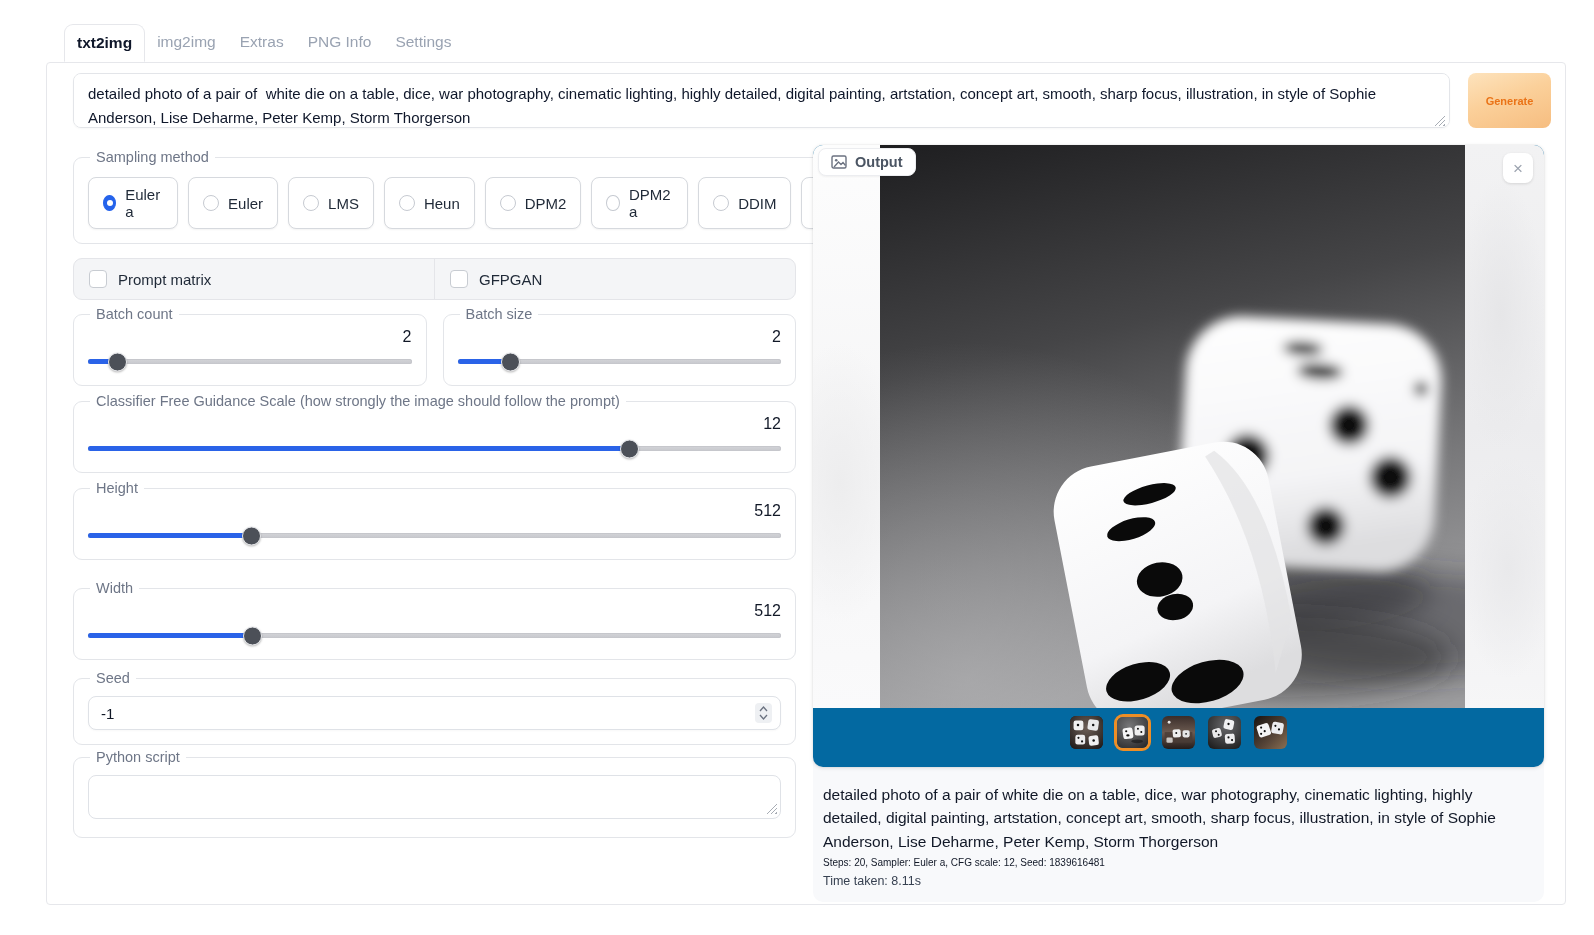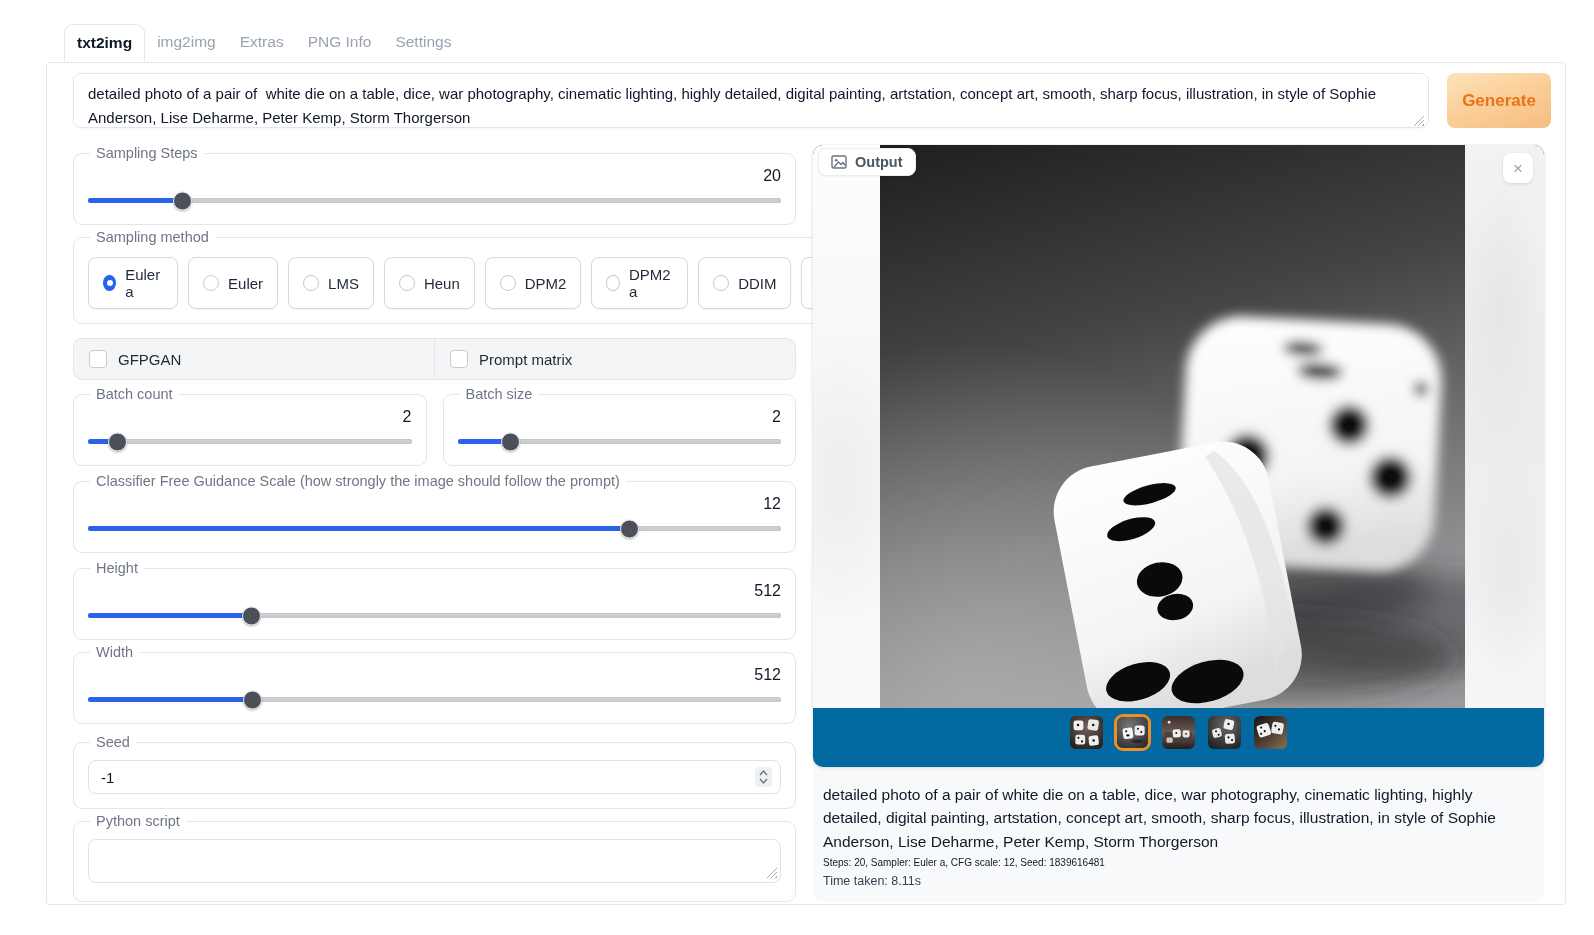--- a/index.html
+++ b/index.html
@@ -19,23 +19,23 @@
 
   
   .prompt-row { display:flex; gap:18px; margin:10px 14px 0 26px; align-items:stretch; }
   .prompt-wrap { position:relative; flex:1; }
   textarea.prompt { width:100%; height:55px; border:1px solid #e3e5e9; border-radius:8px;
     padding:8px 14px; font-size:15px; line-height:1.6; color:#0f172a; resize:none;
     font-family:"Liberation Sans", sans-serif; box-shadow:0 1px 2px rgba(0,0,0,.03); outline:none; }
   .grip { position:absolute; right:5px; bottom:6px; width:11px; height:11px;
     background:repeating-linear-gradient(135deg, transparent 0 2px, #a8adb5 2px 3px);
     clip-path:polygon(100% 0, 0 100%, 100% 100%); }
-  .generate-btn { width:104px; height:55px; border:none; border-radius:8px; cursor:pointer;
+  .generate-btn { width:83px; height:55px; border:none; border-radius:8px; cursor:pointer;
     background:linear-gradient(160deg,#fde3bd 0%,#fbd09a 45%,#f6bd80 100%);
-    color:#ea7317; font-weight:700; font-size:17px; font-family:"Liberation Sans", sans-serif; }
+    color:#ea7317; font-weight:700; font-size:11px; font-family:"Liberation Sans", sans-serif; }
 
   
   .columns { display:flex; gap:17px; margin:13px 21px 0 26px; align-items:flex-start; }
   .left-col { width:723px; }
   .right-col { width:733px; }
 
   
   fieldset.fs { border:1px solid #e3e5e9; border-radius:9px; padding:6px 14px 14px 14px; margin-top:7px; }
   fieldset.fs legend { color:#6e7687; font-size:14.5px; padding:0 6px; margin-left:2px; }
   .val-row { text-align:right; font-size:16px; font-weight:500; color:#111827; margin:0 0 6px 0; }
@@ -129,31 +129,20 @@
         <textarea class="prompt" style="">detailed photo of a pair of  white die on a table, dice, war photography, cinematic lighting, highly detailed, digital painting, artstation, concept art, smooth, sharp focus, illustration, in style of Sophie Anderson, Lise Deharme, Peter Kemp, Storm Thorgerson</textarea>
         <span class="grip"></span>
       </div>
       <button class="generate-btn">Generate</button>
     </div>
 
     <div class="columns">
 
       <div class="left-col">
 
-        <fieldset class="fs" style="margin-top:0;">
-          <legend>Sampling Steps</legend>
-          <div class="val-row">20</div>
-          <div class="slider">
-            <div class="slider-track">
-                <div class="slider-fill" style="width: 13.6%;">
-              <div class="slider-handle"></div>
-            </div>
-              </div>
-          </div>
-        </fieldset>
 
         <fieldset class="fs" style="margin-top:4px;">
           <legend>Sampling method</legend>
           <div class="radio-row">
             <label class="radio-pill on">
                 <span class="radio-dot"></span>
                 <span>Euler a</span>
               </label>
             <label class="radio-pill">
                 <span class="radio-dot"></span>
@@ -182,25 +171,25 @@
             <label class="radio-pill">
                 <span class="radio-dot"></span>
                 <span>PLMS</span>
               </label>
           </div>
         </fieldset>
 
         <div class="check-panel">
           <label class="check-cell">
             <span class="checkbox"></span>
-            <span class="check-label">GFPGAN</span>
+            <span class="check-label">Prompt matrix</span>
           </label>
           <label class="check-cell">
             <span class="checkbox"></span>
-            <span class="check-label">Prompt matrix</span>
+            <span class="check-label">GFPGAN</span>
           </label>
         </div>
 
         <div class="batch-row">
           <fieldset class="fs" style="margin-top:6px;">
             <legend>Batch count</legend>
             <div class="val-row">2</div>
             <div class="slider">
               <div class="slider-track">
                   <div class="slider-fill" style="width: 9%;">
@@ -239,21 +228,21 @@
           <div class="val-row">512</div>
           <div class="slider">
             <div class="slider-track">
                 <div class="slider-fill" style="width: 23.5%;">
               <div class="slider-handle"></div>
             </div>
               </div>
           </div>
         </fieldset>
 
-        <fieldset class="fs" style="margin-top:4px;">
+        <fieldset class="fs" style="margin-top:20px;">
           <legend>Width</legend>
           <div class="val-row">512</div>
           <div class="slider">
             <div class="slider-track">
                 <div class="slider-fill" style="width: 23.6%;">
               <div class="slider-handle"></div>
             </div>
               </div>
           </div>
         </fieldset>

